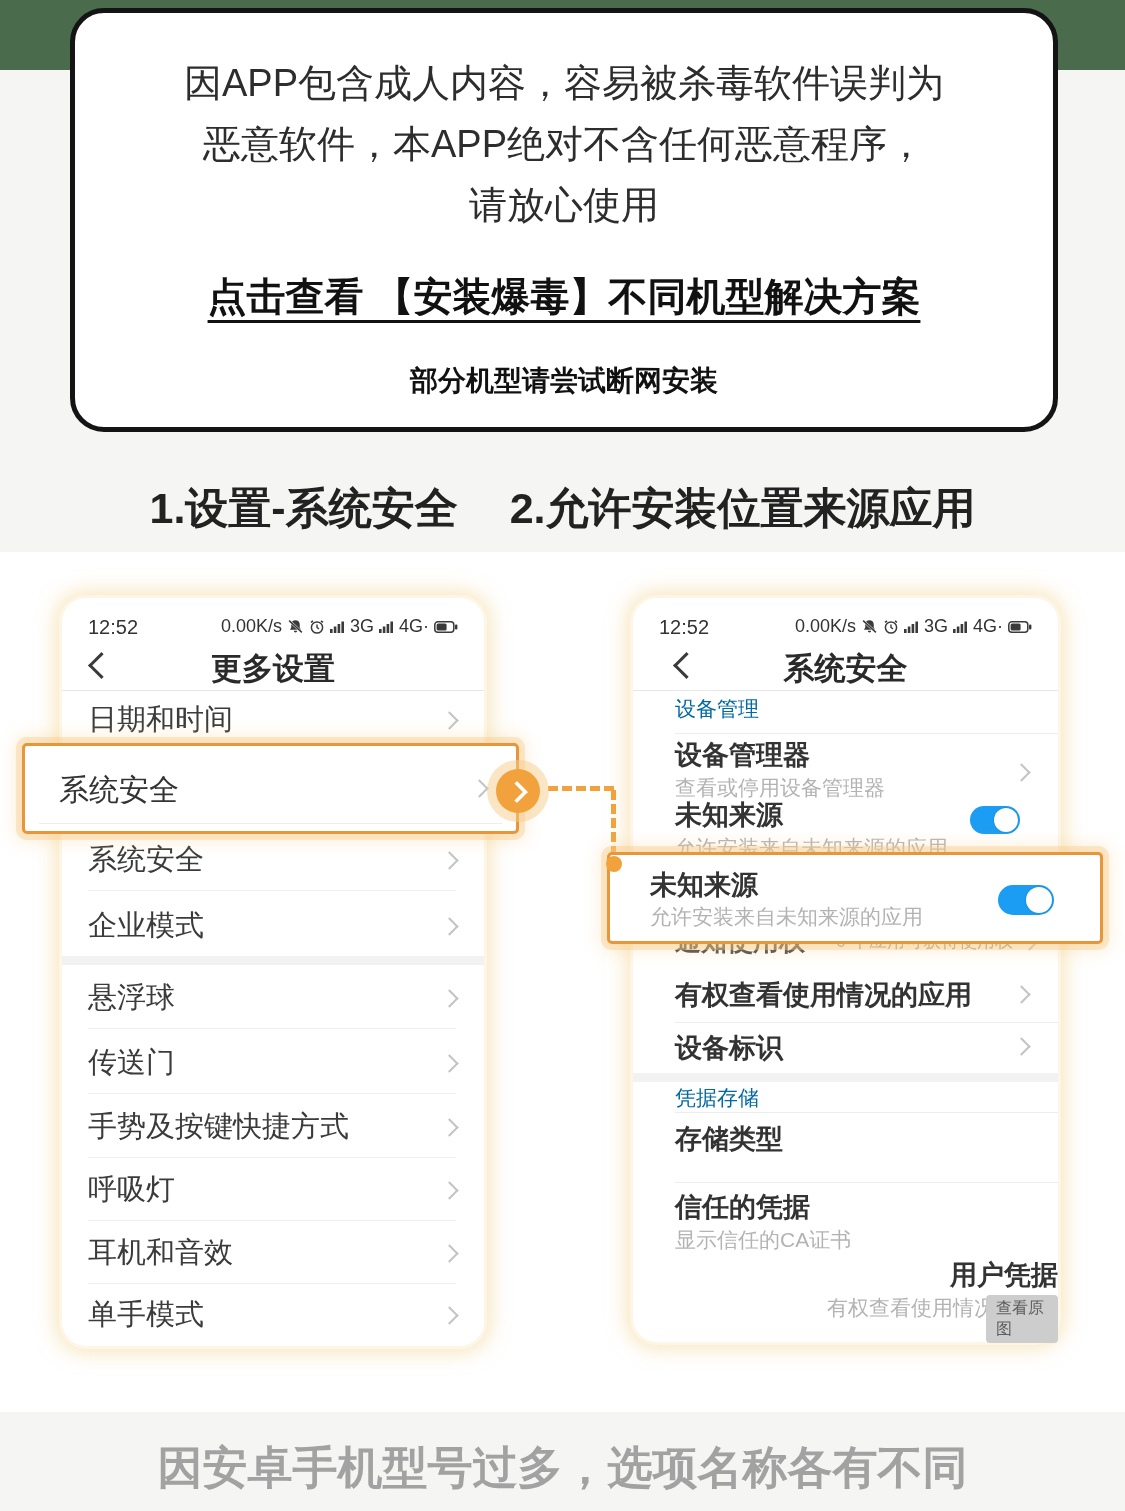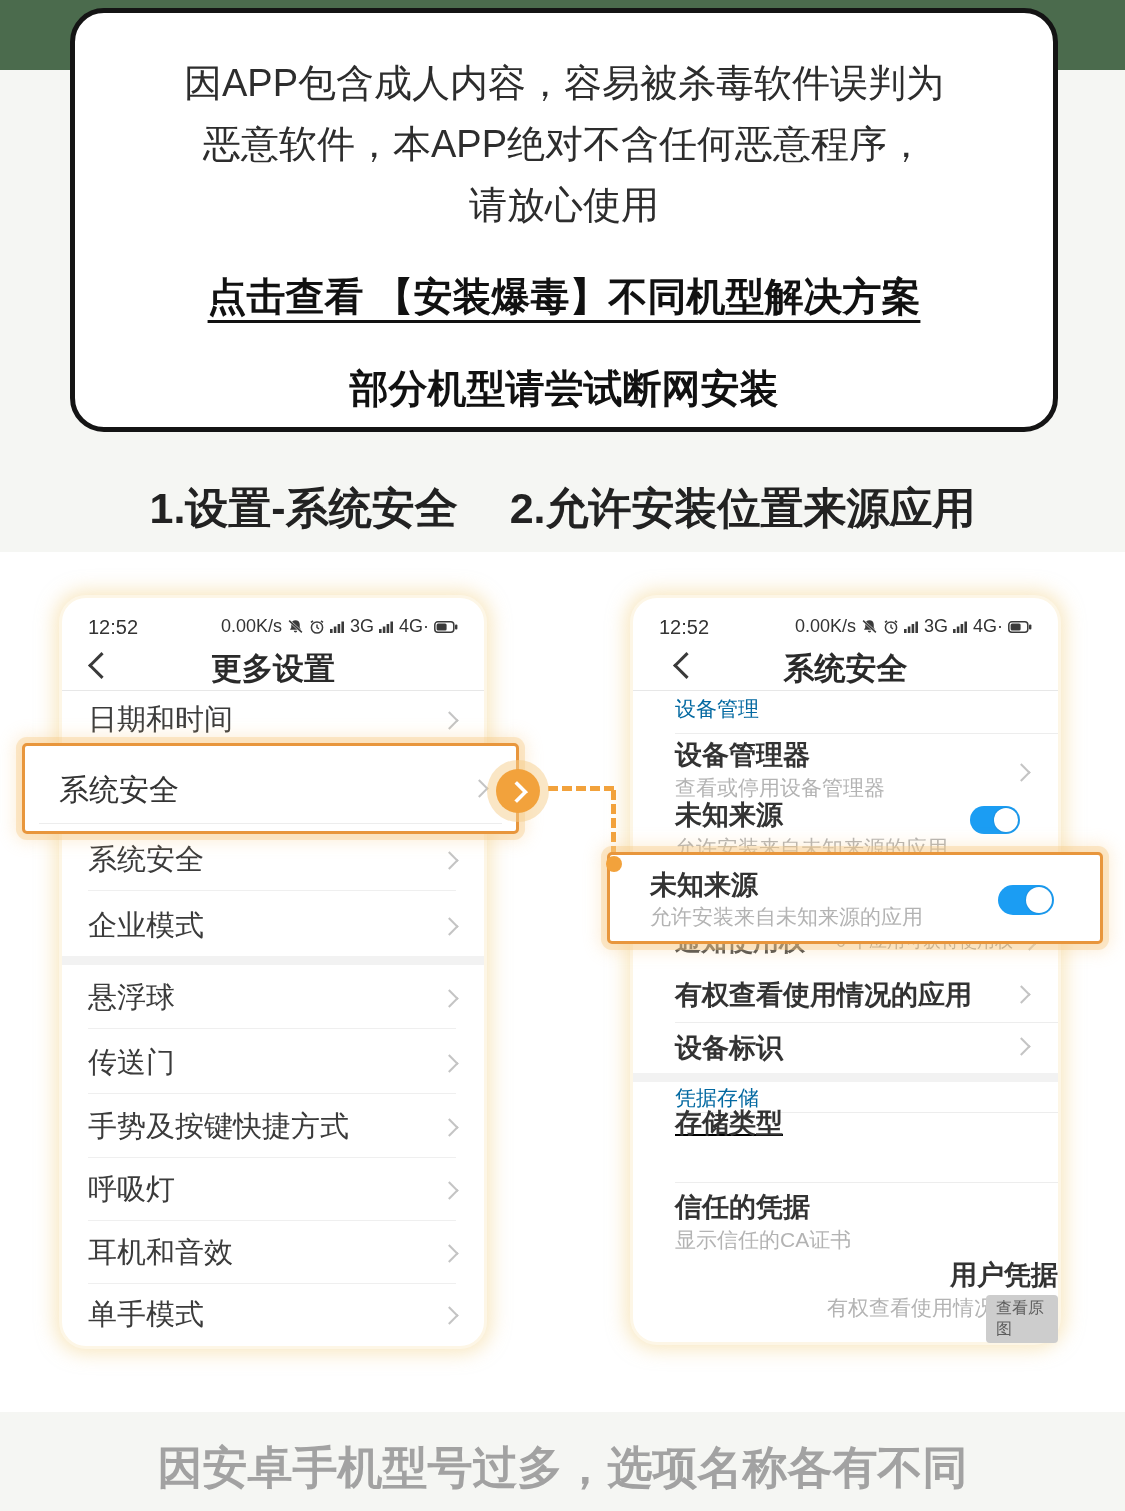--- a/index.html
+++ b/index.html
@@ -8,21 +8,21 @@
   .abs{position:absolute;}
   
   .green-strip{left:0;top:0;width:1125px;height:70px;background:#4b6b4d;}
   
   .notice-card{left:70px;top:8px;width:988px;height:424px;background:#fff;
     border:5px solid #141414;border-radius:34px;box-sizing:border-box;
     text-align:center;padding-top:40px;z-index:2;}
   .notice-line{font-size:38px;line-height:61px;font-weight:500;color:#2d2d2d;margin:0;}
   .notice-link{display:inline-block;margin-top:34px;font-size:39px;font-weight:700;color:#111;
     text-decoration:underline;text-decoration-thickness:3px;text-underline-offset:10px;cursor:pointer;}
-  .notice-note{margin-top:38px;font-size:39px;font-weight:700;color:#111;}
+  .notice-note{margin-top:38px;font-size:28px;font-weight:700;color:#111;}
   
   .steps-title{left:0;top:480px;width:1125px;display:flex;justify-content:center;gap:52px;
     font-size:43px;font-weight:700;color:#222;}
   
   .phones-panel{left:0;top:552px;width:1125px;height:860px;background:#ffffff;}
   
   .phone-card{background:#fff;border-radius:24px;z-index:1;
     box-shadow:0 0 0 3px #fdf6e6,0 0 18px 8px rgba(243,212,140,.5);}
   .phone-left{left:62px;top:598px;width:422px;height:748px;}
   .phone-right{left:633px;top:598px;width:425px;height:744px;}
@@ -291,21 +291,21 @@
 
     <div class="abs" style="left:42px;top:425px;right:0;height:50px;display:flex;align-items:center;">
       <span class="rrow-title">设备标识</span>
     </div>
     <span class="chev rchev" style="top:442px;"></span>
 
     <div class="thicksep" style="top:475px;"></div>
     <div class="sec-label" style="top:486px;">凭据存储</div>
     <div class="hairline" style="top:514px;"></div>
 
-    <div class="abs" style="left:42px;top:510px;right:0;text-decoration:underline;">
+    <div class="abs" style="left:42px;top:526px;right:0;">
       <div class="rrow-title">存储类型</div>
     </div>
     <div class="hairline" style="top:584px;"></div>
 
     <div class="abs" style="left:42px;top:594px;right:0;">
       <div class="rrow-title">信任的凭据</div>
       <div class="rrow-sub">显示信任的CA证书</div>
     </div>
 
     <div class="abs" style="left:42px;top:662px;right:0;text-align:right;">

